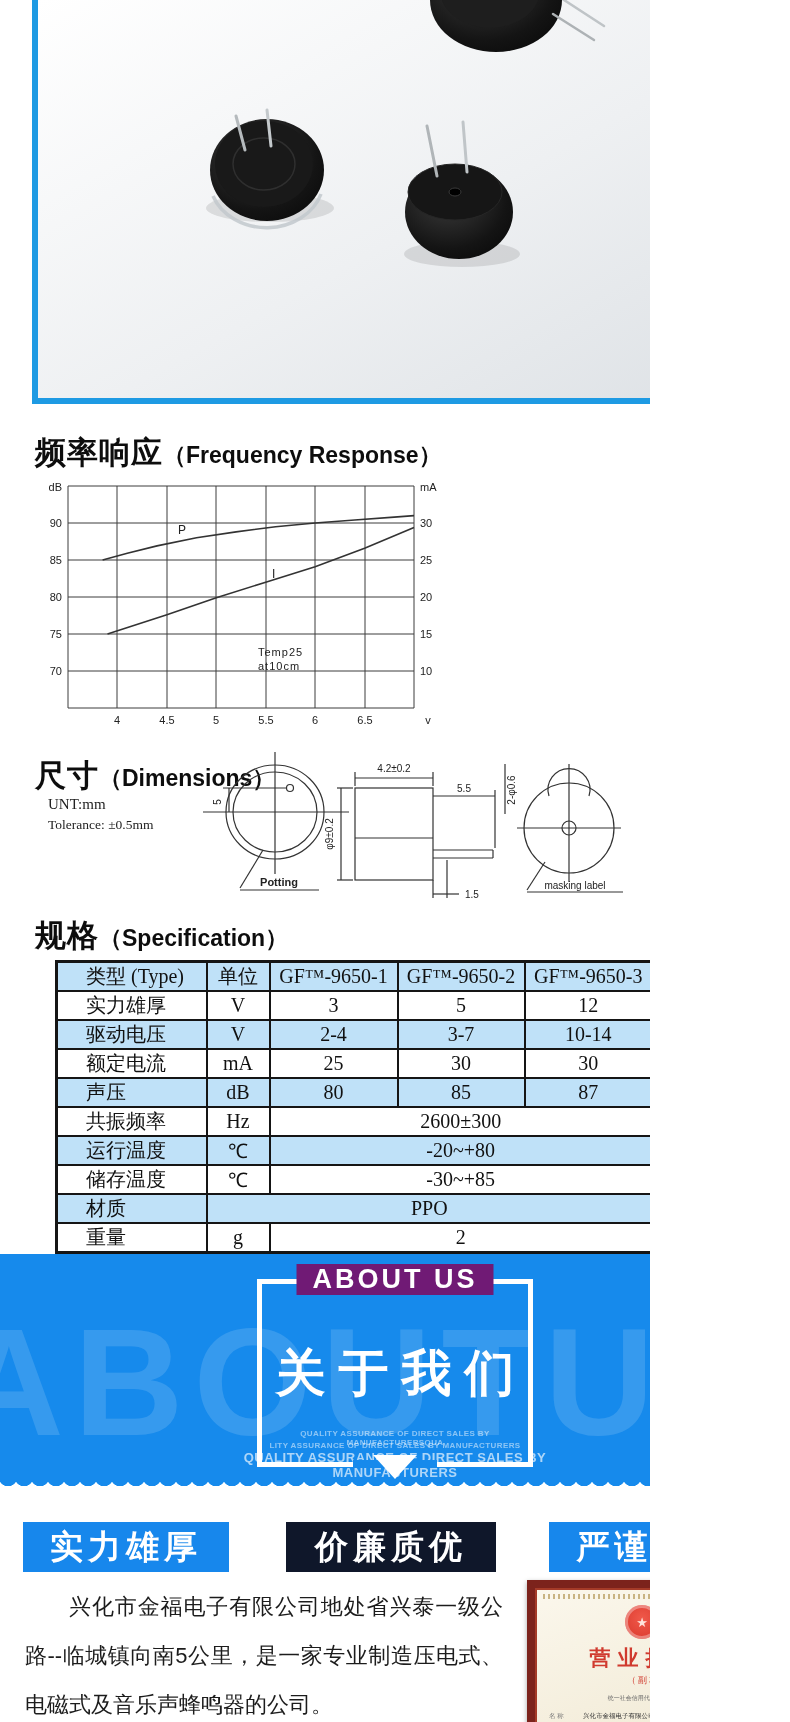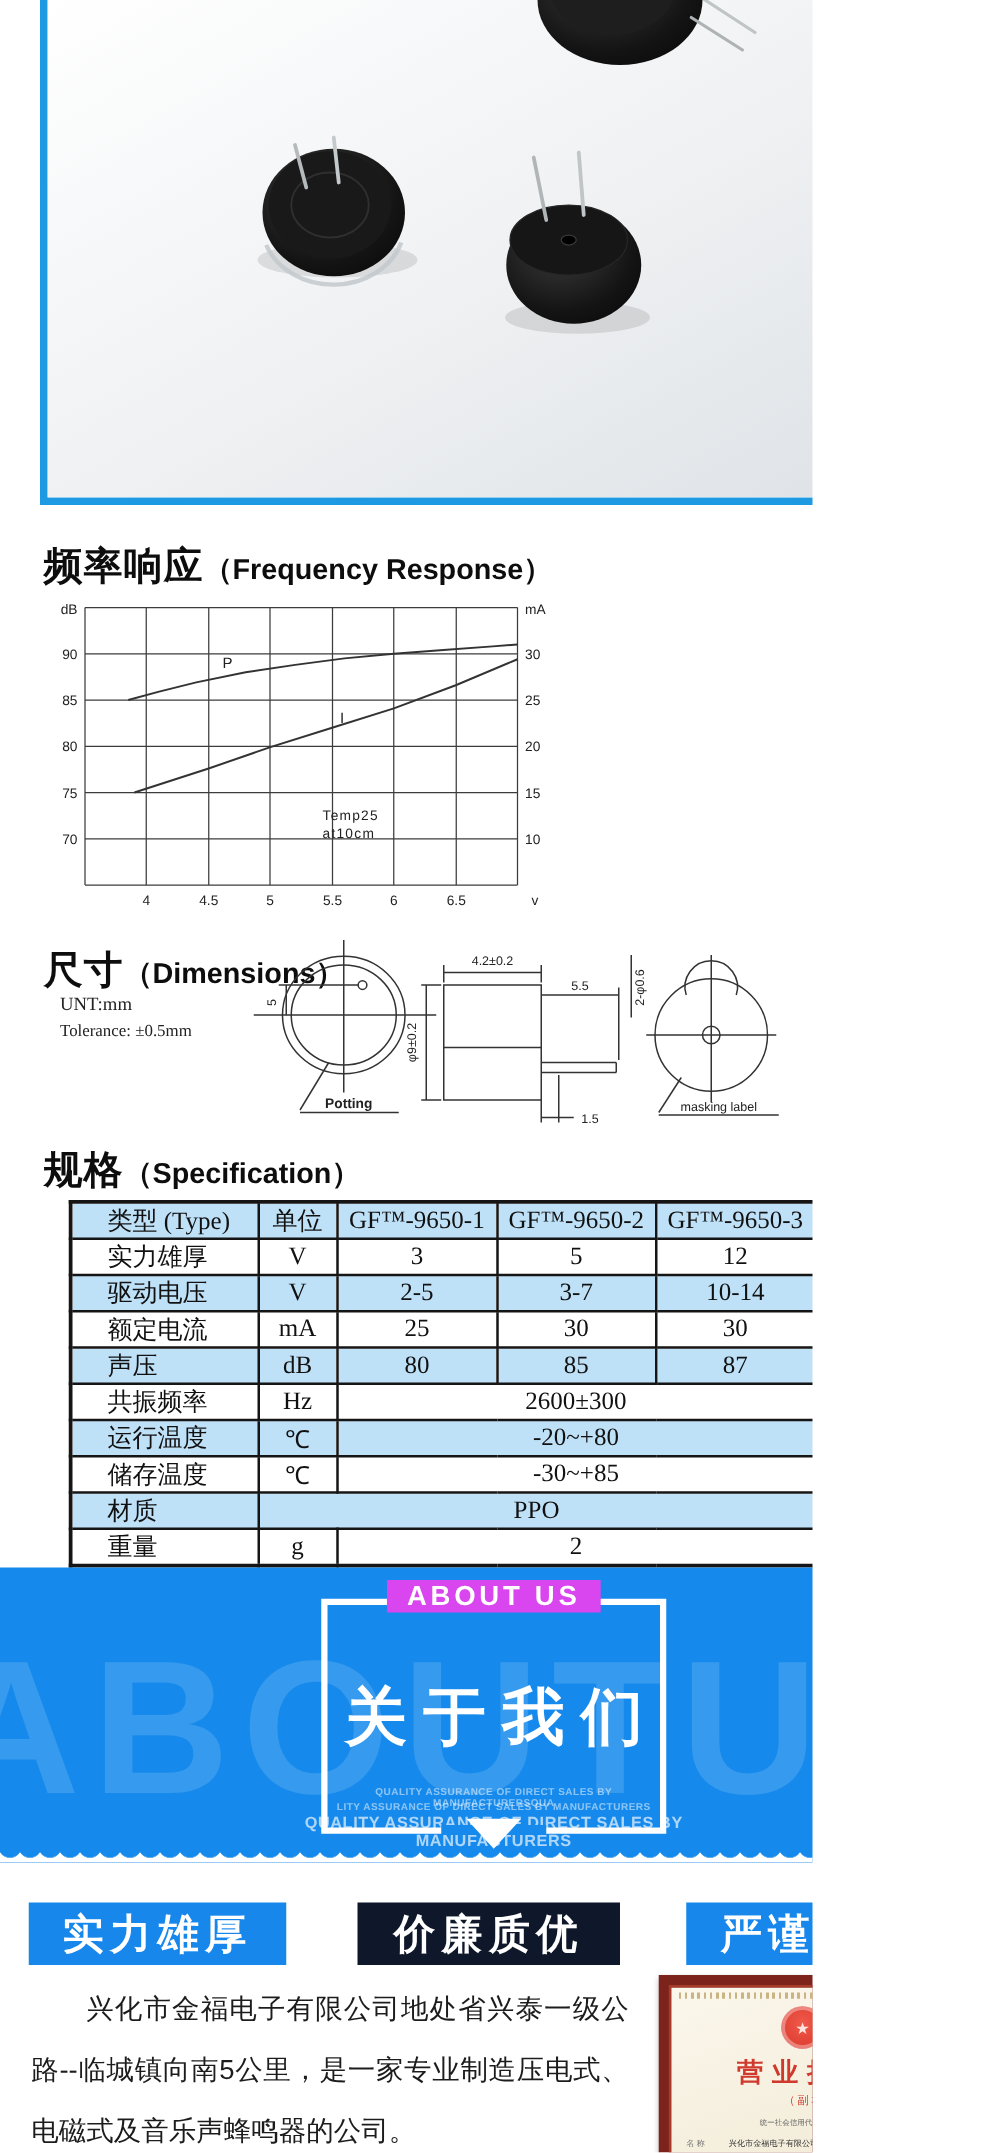--- a/index.html
+++ b/index.html
@@ -31,22 +31,22 @@
              font-weight:normal;text-align:center;padding:0;overflow:hidden;white-space:nowrap;}
   table.spec tr:nth-child(odd){background:#bfe1f8;}
   table.spec tr:nth-child(even){background:#fff;}
   table.spec th:first-child,table.spec td:first-child{text-align:left;padding-left:28px;}
 
   
   .banner{left:0;top:1254px;width:790px;height:236px;background:#168aec;overflow:hidden;}
   .watermark{position:absolute;top:52px;left:-46px;font-size:152px;font-weight:bold;
              color:rgba(255,255,255,0.14);letter-spacing:10px;white-space:nowrap;line-height:1;}
   .frame{position:absolute;left:257px;top:25px;width:266px;height:178px;border:5px solid #fff;}
-  .kicker{position:absolute;top:-20px;left:50%;transform:translateX(-50%);background:#d946ef;
-          padding:0 16px;font-size:22px;font-weight:bold;color:#fff;letter-spacing:3px;white-space:nowrap;}
+  .kicker{position:absolute;top:-20px;left:50%;transform:translateX(-50%);background:#701a75;
+          padding:0 16px;font-size:27px;font-weight:bold;color:#fff;letter-spacing:3px;white-space:nowrap;}
   .about-title{position:absolute;top:56px;width:100%;text-align:center;font-size:50px;
           font-weight:bold;color:#fff;letter-spacing:13px;text-indent:13px;}
   .about-sub{position:absolute;top:122px;width:150%;left:-25%;text-align:center;font-size:13px;
           font-weight:bold;color:rgba(255,255,255,0.65);letter-spacing:0.5px;margin-top:44px;}
   .fine{position:absolute;width:100%;text-align:center;font-size:8px;font-weight:bold;
           color:rgba(255,255,255,0.5);letter-spacing:0.4px;}
   .frame-gap{position:absolute;bottom:-6px;left:50%;transform:translateX(-50%);
           width:84px;height:8px;background:#168aec;}
   .tri-down{position:absolute;bottom:-17px;left:50%;margin-left:-22px;width:0;height:0;
           border-left:22px solid transparent;border-right:22px solid transparent;
@@ -279,21 +279,21 @@
         <tr>
           <td>实力雄厚</td>
           <td>V</td>
           <td>3</td>
           <td>5</td>
           <td>12</td>
         </tr>
         <tr>
           <td>驱动电压</td>
           <td>V</td>
-          <td>2-5</td>
+          <td>2-4</td>
           <td>3-7</td>
           <td>10-14</td>
         </tr>
         <tr>
           <td>额定电流</td>
           <td>mA</td>
           <td>25</td>
           <td>30</td>
           <td>30</td>
         </tr>

